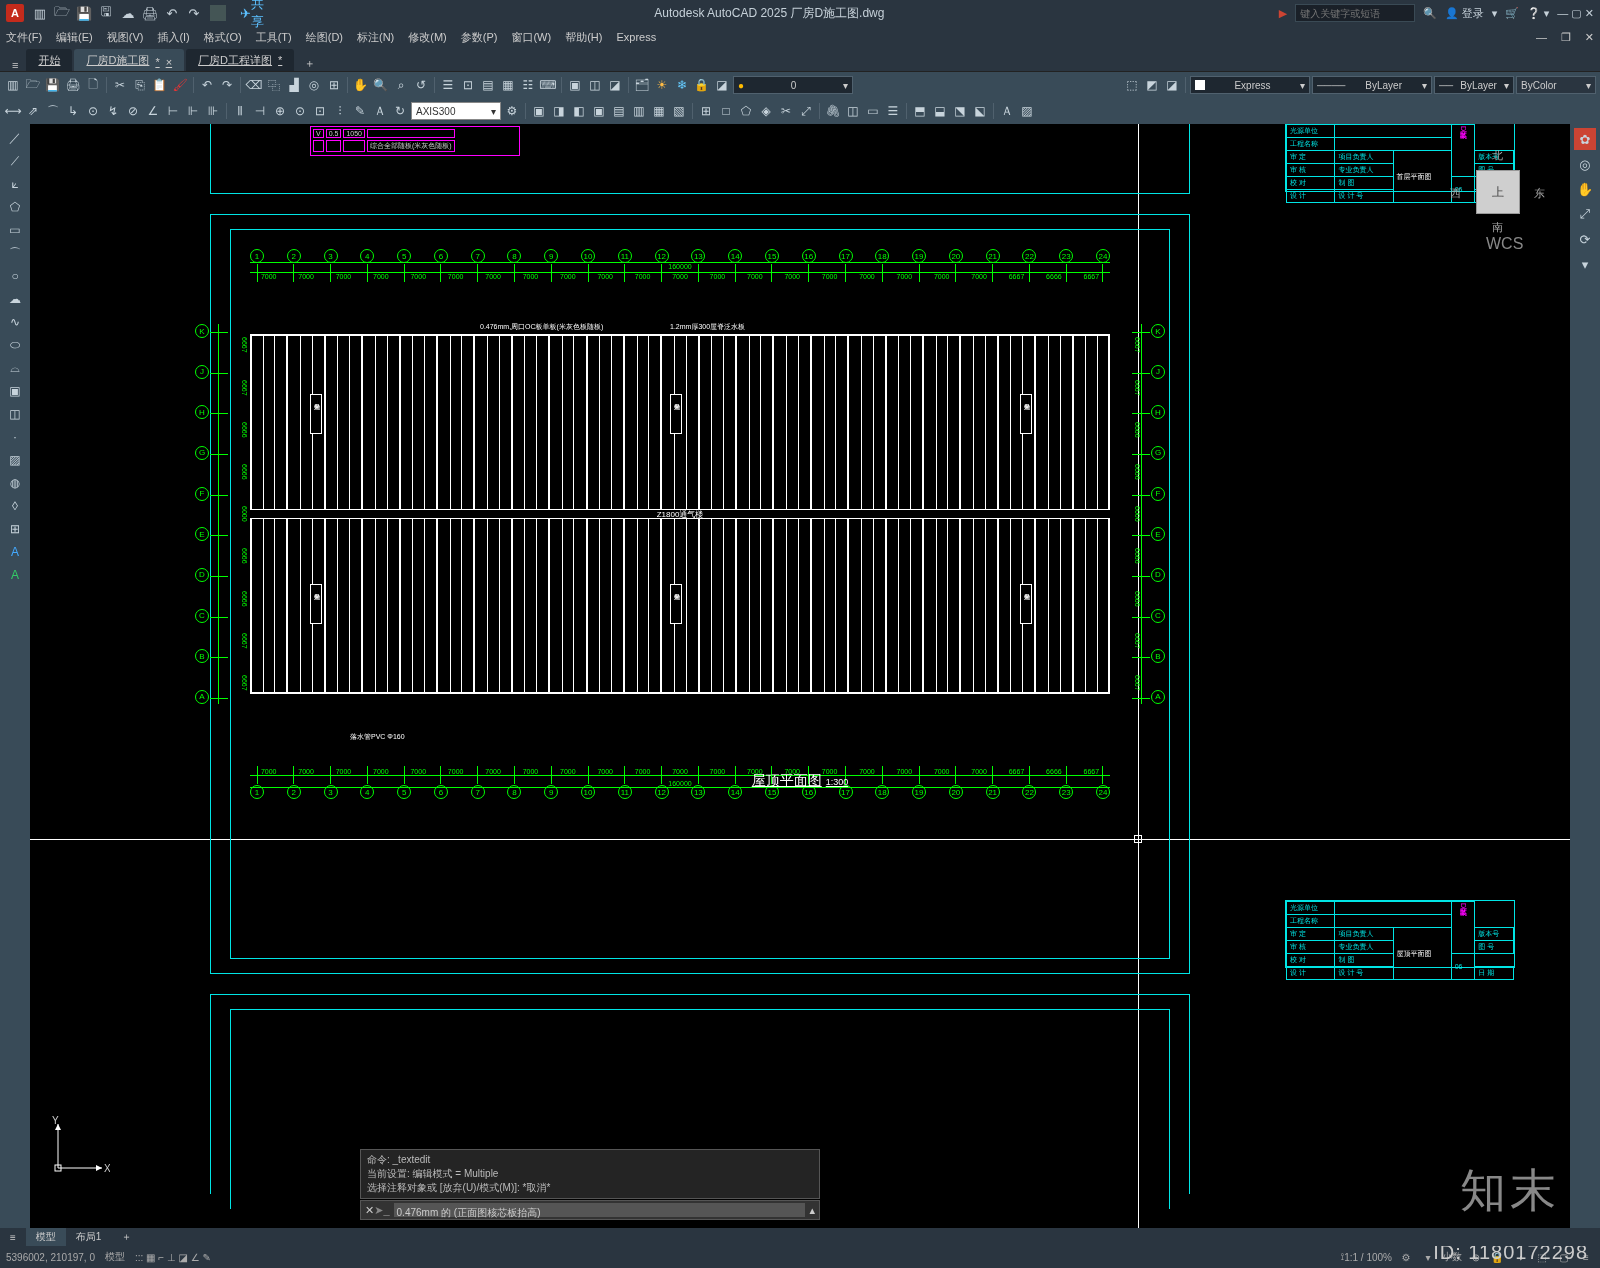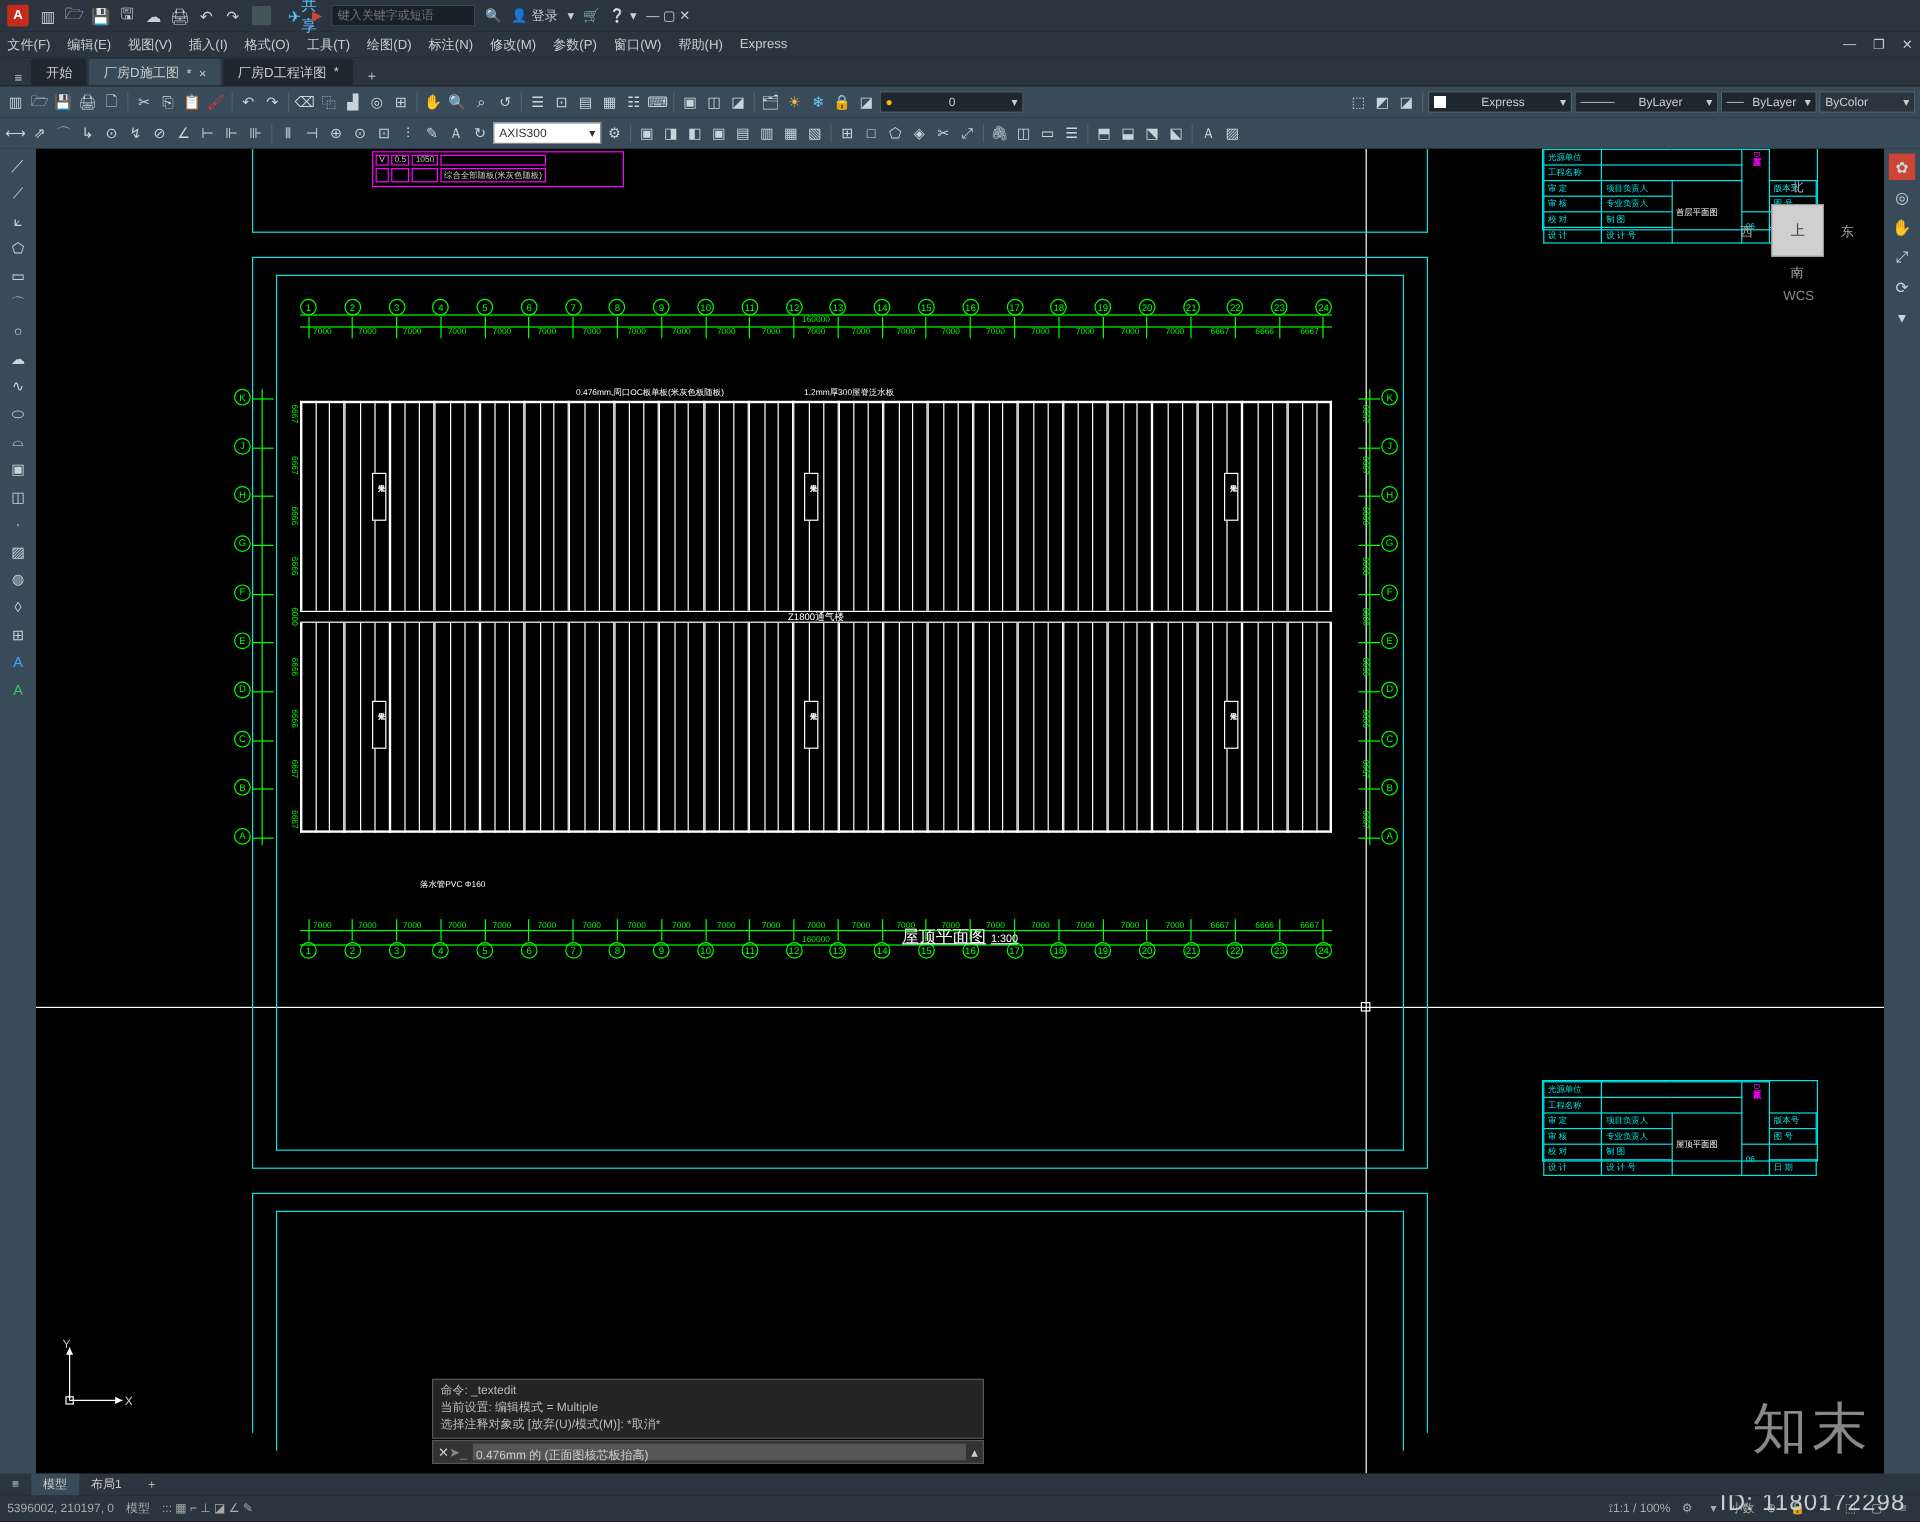--- a/index.html
+++ b/index.html
@@ -9,42 +9,42 @@
   .titlebar .qat{display:flex;gap:6px;align-items:center;}
   .titlebar .qat span{width:16px;height:16px;display:inline-flex;align-items:center;justify-content:center;font-size:13px;cursor:pointer;}
   .titlebar .q-sep{width:1px;height:14px;background:#455;margin:0 2px;}
   .titlebar .share{margin-left:10px;color:#5cc0ff;cursor:pointer;font-size:11px;}
   .titlebar .title{flex:1;text-align:center;font-size:12px;}
   .titlebar .right{display:flex;align-items:center;gap:8px;}
   .titlebar .search{height:18px;width:120px;background:#1a2028;border:1px solid #3a4a55;padding:1px 4px;font-size:10px;color:#667;}
   .titlebar .winbtns span{width:26px;text-align:center;cursor:pointer;}
   .menubar{height:22px;background:#2a3540;display:flex;gap:14px;align-items:center;padding:0 6px;font-size:11px;}
   .tababar{height:24px;background:#2a3540;border-bottom:1px solid #222;display:flex;align-items:flex-end;padding:0 6px;gap:2px;}
-  .tababar .tab{height:22px;padding:3px 12px;background:#1e2730;font-size:11px;border-radius:3px 3px 0 0;display:flex;align-items:center;gap:6px;cursor:pointer;}
+  .tababar .tab{height:22px;padding:3px 12px;background:#1e2730;font-size:11px;border-radius:3px 3px 0 0;display:flex;align-items:center;gap:6px;cursor:pointer;text-decoration:underline;}
   .tababar .tab.active{background:#394b58;align-items:flex-end;}
   .tababar .tab .close{font-size:11px;}
   .tababar .plus{padding:0 8px;cursor:pointer;}
   .ribbon{background:#394b58;display:flex;align-items:center;padding:2px 4px;height:26px;gap:2px;}
   .ribbon .btn, .ribbon2 .btn{width:18px;height:18px;display:flex;align-items:center;justify-content:center;font-size:12px;cursor:pointer;color:#c8d4dc;border-radius:2px;}
   .ribbon .sep, .ribbon2 .sep{width:1px;height:16px;background:#50616e;margin:0 2px;}
   .ribbon .combo{background:#1e2730;border:1px solid #50616e;height:18px;font-size:10px;padding:0 4px;display:flex;align-items:center;min-width:80px;justify-content:space-between;}
   .ribbon .wide{min-width:120px;}
   .ribbon2{background:#394b58;display:flex;align-items:center;padding:2px 4px;height:26px;gap:2px;}
   .ribbon2 .combo-white{background:#fff;color:#333;height:18px;font-size:10px;padding:0 4px;display:flex;align-items:center;min-width:90px;justify-content:space-between;border:1px solid #888;}
   .left-tools{position:absolute;left:0;top:124px;width:30px;bottom:22px;background:#394b58;display:flex;flex-direction:column;align-items:center;gap:3px;padding-top:4px;}
   .left-tools .t{width:20px;height:20px;display:flex;align-items:center;justify-content:center;font-size:12px;cursor:pointer;color:#c8d4dc;}
   .right-tools{position:absolute;right:0;top:124px;width:30px;bottom:22px;background:#394b58;display:flex;flex-direction:column;align-items:center;gap:3px;padding-top:4px;}
   .right-tools .t{width:22px;height:22px;display:flex;align-items:center;justify-content:center;font-size:13px;cursor:pointer;color:#c8d4dc;}
   .right-tools .t.red{background:#c43;}
   .canvas{position:absolute;left:30px;right:30px;top:124px;bottom:40px;background:#000;overflow:hidden;}
   .viewcube{position:absolute;top:20px;right:25px;width:95px;height:95px;color:#888;}
   .viewcube .cube{position:absolute;left:26px;top:26px;width:44px;height:44px;background:#cfcfcf;display:flex;align-items:center;justify-content:center;color:#444;font-size:12px;border:1px solid #999;}
   .viewcube .dir{position:absolute;font-size:11px;color:#aaa;}
   .viewcube .n{top:4px;left:42px;} .viewcube .s{bottom:4px;left:42px;} .viewcube .w{left:0;top:42px;} .viewcube .e{right:0;top:42px;}
-  .viewcube .wcs{position:absolute;bottom:-14px;left:36px;font-size:11px;color:#888;}
+  .viewcube .wcs{position:absolute;bottom:-14px;left:36px;font-size:16px;color:#888;}
   .ucs{position:absolute;left:20px;bottom:50px;}
   .ucs svg{width:60px;height:60px;}
   .cmdwin{position:absolute;left:330px;bottom:8px;width:460px;}
   .cmdwin .hist{background:rgba(40,40,40,.9);border:1px solid #555;font-size:10px;color:#bbb;padding:3px 6px;line-height:14px;}
   .cmdwin .input{background:#333;border:1px solid #555;height:20px;display:flex;align-items:center;padding:0 4px;margin-top:1px;}
   .cmdwin .input .chev{color:#888;margin-right:4px;}
   .cmdwin .input .txt{flex:1;background:#555;height:14px;font-size:10px;color:#ccc;padding:3px 3px;}
   .layout-tabs{position:absolute;left:0;bottom:22px;right:0;height:18px;background:#2a3540;display:flex;align-items:center;color:#ccc;font-size:10px;z-index:5;}
   .layout-tabs span{padding:0 10px;height:100%;display:flex;align-items:center;cursor:pointer;}
   .layout-tabs span.active{background:#394b58;}
@@ -111,20 +111,21 @@
     <span>🗁</span>
     <span>💾</span>
     <span>🖫</span>
     <span>☁</span>
     <span>🖨</span>
     <span>↶</span>
     <span>↷</span>
     <span class="q-sep"></span>
     <span class="share">✈ <span>共享</span></span>
   </div>
+  <div class="title">Autodesk AutoCAD 2025   厂房D施工图.dwg</div>
   <div class="right">
     <div style="color:#c43">▶</div>
     <input class="search" placeholder="键入关键字或短语" style="">
     <span>🔍</span>
     <span>👤 <span>登录</span></span>
     <span>▾</span>
     <span>🛒</span>
     <span>❔ ▾</span>
     <span class="winbtns">
       <span>—</span>

